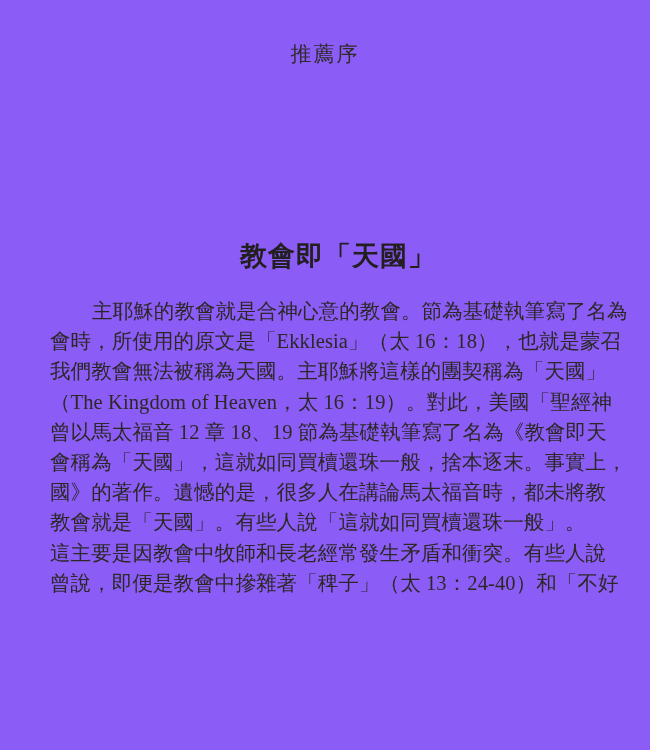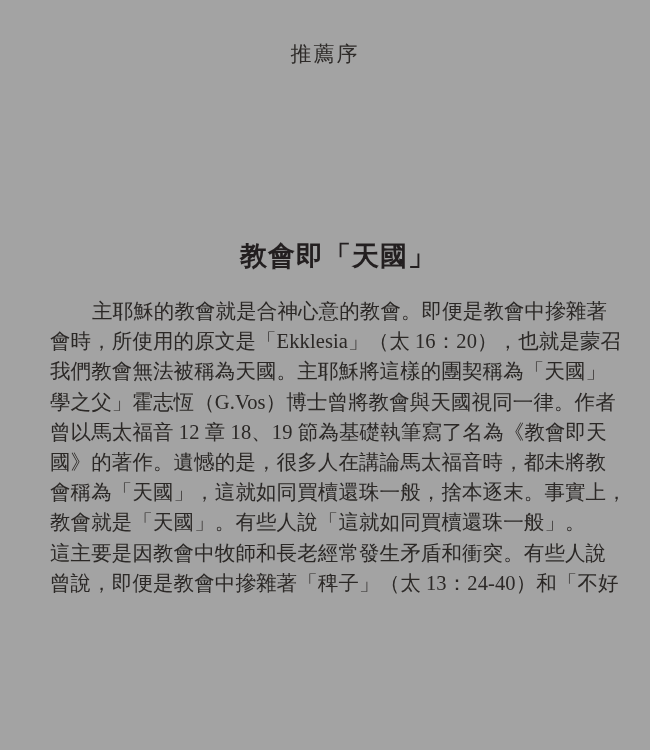--- a/index.html
+++ b/index.html
@@ -12,21 +12,21 @@
     background: #ffffff;
     font-family: "Liberation Serif", "DejaVu Serif", serif;
     overflow: hidden;
     position: relative;
   }
 
   .page {
     position: relative;
     width: 650px;
     height: 750px;
-    background: #a3a3a3;
+    background: #8b5cf6;
     box-sizing: border-box;
   }
 
   
   .running-head {
     position: absolute;
     top: 40px;
     left: 0;
     width: 650px;
     text-align: center;
@@ -82,25 +82,25 @@
 </head>
 <body>
 
 <div class="page">
 
   <div class="running-head">推薦序</div>
 
   <h1 class="chapter-title">教會即「天國」</h1>
 
   <div class="body-block">
-    <div class="body-line indent">主耶穌的教會就是合神心意的教會。即便是教會中摻雜著</div>
-    <div class="body-line">會時，所使用的原文是「Ekklesia」（太 16：20），也就是蒙召</div>
+    <div class="body-line indent">主耶穌的教會就是合神心意的教會。節為基礎執筆寫了名為</div>
+    <div class="body-line">會時，所使用的原文是「Ekklesia」（太 16：18），也就是蒙召</div>
     <div class="body-line">我們教會無法被稱為天國。主耶穌將這樣的團契稱為「天國」</div>
-    <div class="body-line">學之父」霍志恆（G.Vos）博士曾將教會與天國視同一律。作者</div>
+    <div class="body-line">（The Kingdom of Heaven，太 16：19）。對此，美國「聖經神</div>
     <div class="body-line">曾以馬太福音 12 章 18、19 節為基礎執筆寫了名為《教會即天</div>
+    <div class="body-line">會稱為「天國」，這就如同買櫝還珠一般，捨本逐末。事實上，</div>
     <div class="body-line">國》的著作。遺憾的是，很多人在講論馬太福音時，都未將教</div>
-    <div class="body-line">會稱為「天國」，這就如同買櫝還珠一般，捨本逐末。事實上，</div>
     <div class="body-line">教會就是「天國」。有些人說「這就如同買櫝還珠一般」。</div>
     <div class="body-line">這主要是因教會中牧師和長老經常發生矛盾和衝突。有些人說</div>
     <div class="body-line">曾說，即便是教會中摻雜著「稗子」（太 13：24-40）和「不好</div>
   </div>
 
 </div>
 
 </body></html>

